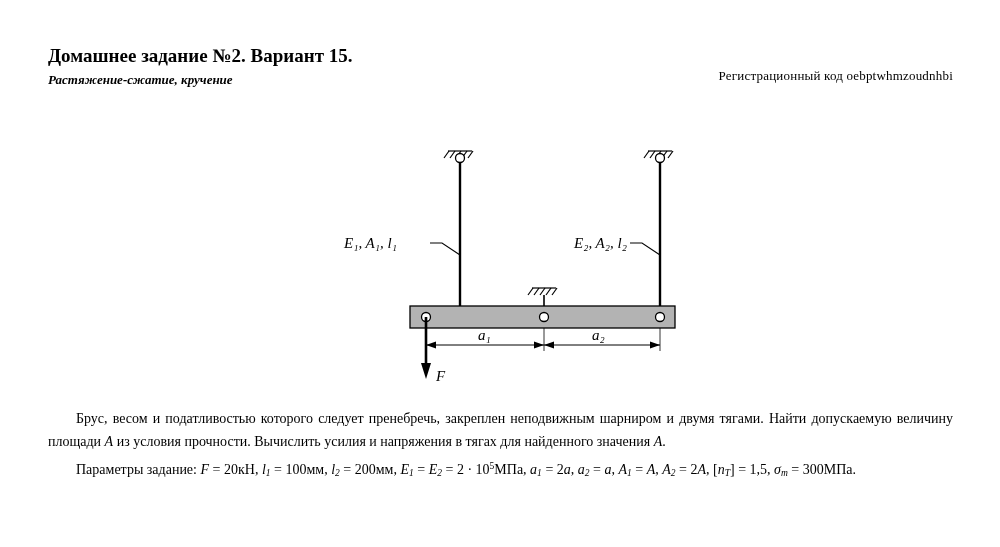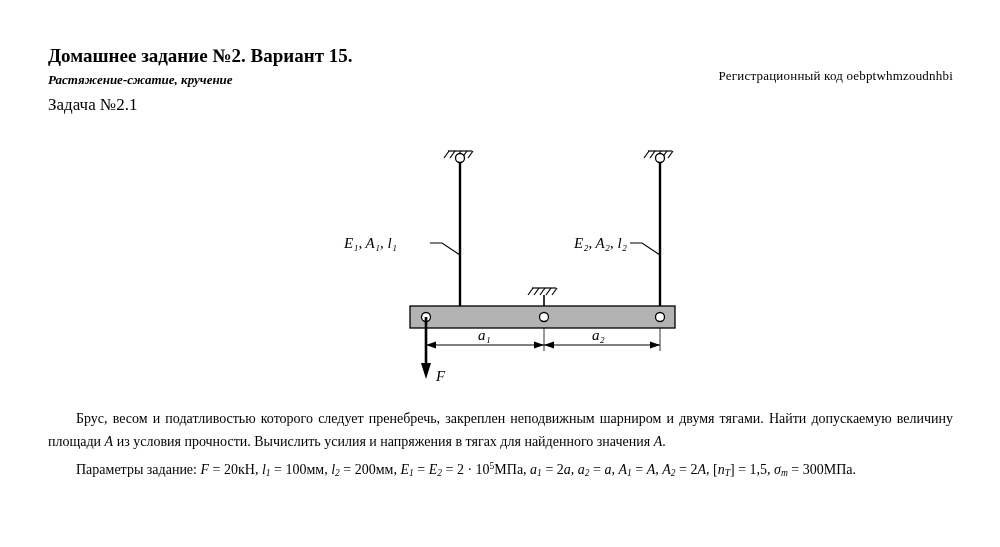--- a/index.html
+++ b/index.html
@@ -121,21 +121,20 @@
 </head>
 <body>
 
 <div class="page">
 
   <div class="header">
     <div class="hdr-row">
       <div class="title-block">
         <div class="title-line-1">Домашнее задание №2. Вариант 15.</div>
         <div class="title-line-2">Растяжение-сжатие, кручение</div>
-        <div class="task-line">Задача №2.1</div>
       </div>
       <div class="right-block">
         <div class="regcode">Регистрационный код oebptwhmzoudnhbi</div>
       </div>
     </div>
   </div>
 
   <div class="figure">
     <svg width="1000" height="270" viewBox="0 0 1000 270" xmlns="http://www.w3.org/2000/svg">
 

